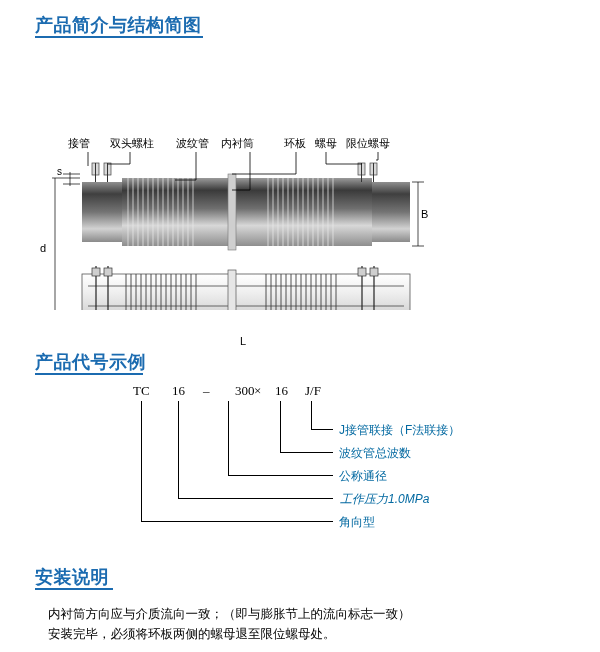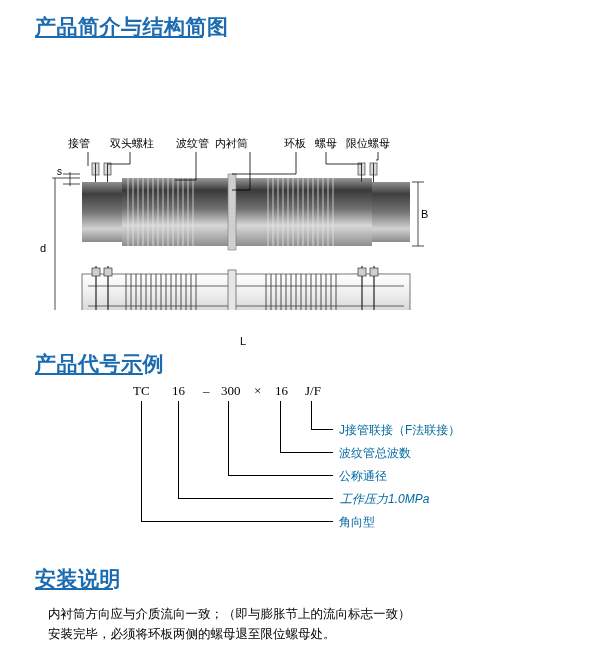--- a/index.html
+++ b/index.html
@@ -3,21 +3,21 @@
 <meta charset="utf-8">
 <style>
   html,body{margin:0;padding:0;}
   body{
     width:600px;height:652px;background:#ffffff;
     font-family:"Liberation Sans","DejaVu Sans",sans-serif;
     color:#111;overflow:hidden;position:relative;
   }
   .section-title{
     position:absolute;
-    font-size:21px;font-weight:bold;color:#1b6bb0;
+    font-size:18px;font-weight:bold;color:#1b6bb0;
     letter-spacing:0.5px;white-space:nowrap;
   }
   .title-underline{
     position:absolute;height:2px;background:#1b6bb0;
   }
   
   .diagram{position:absolute;left:0;top:60px;width:479px;height:250px;}
   .callout-label{
     position:absolute;font-size:11px;color:#000;white-space:nowrap;
   }
@@ -213,41 +213,41 @@
       <line x1="82" y1="272" x2="410" y2="272"></line>
       <line x1="82" y1="264" x2="82" y2="278"></line>
       <line x1="410" y1="264" x2="410" y2="278"></line>
     </g>
   </svg>
 
   
   <div class="callout-label" style="left:68px;top:76px;">接管</div>
   <div class="callout-label" style="left:110px;top:76px;">双头螺柱</div>
   <div class="callout-label" style="left:176px;top:76px;">波纹管</div>
-  <div class="callout-label" style="left:215px;top:76px;text-align:right;">内衬筒</div>
+  <div class="callout-label" style="left:221px;top:76px;text-align:right;">内衬筒</div>
   <div class="callout-label" style="left:284px;top:76px;">环板</div>
   <div class="callout-label" style="left:315px;top:76px;">螺母</div>
   <div class="callout-label" style="left:346px;top:76px;">限位螺母</div>
 
   
   <div class="dim-label" style="left:57px;top:106px;font-size:10px;">s</div>
   <div class="dim-label" style="left:40px;top:182px;">d</div>
   <div class="dim-label" style="left:421px;top:148px;">B</div>
   <div class="dim-label" style="left:240px;top:275px;">L</div>
 </div>
 
 <div class="section-title" style="left:35px;top:350px;">产品代号示例</div>
 <div class="title-underline" style="left:35px;top:373px;width:108px;"></div>
 
 <div class="code-area">
 
   <div class="code-token" style="left:133px;top:8px;">TC</div>
   <div class="code-token" style="left:172px;top:8px;">16</div>
   <div class="code-token" style="left:203px;top:8px;">–</div>
-  <div class="code-token" style="left:221px;top:8px;font-family:Liberation Serif, serif;">300</div>
+  <div class="code-token" style="left:235px;top:8px;font-family:Liberation Serif, serif;">300</div>
   <div class="code-token" style="left:254px;top:8px;">×</div>
   <div class="code-token" style="left:275px;top:8px;">16</div>
   <div class="code-token" style="left:305px;top:8px;">J/F</div>
 
   <div class="vline" style="left:311px;top:26px;height:28px;"></div>
   <div class="hline" style="left:311px;top:54px;width:22px;"></div>
 
   <div class="vline" style="left:280px;top:26px;height:51px;"></div>
   <div class="hline" style="left:280px;top:77px;width:53px;"></div>
 

